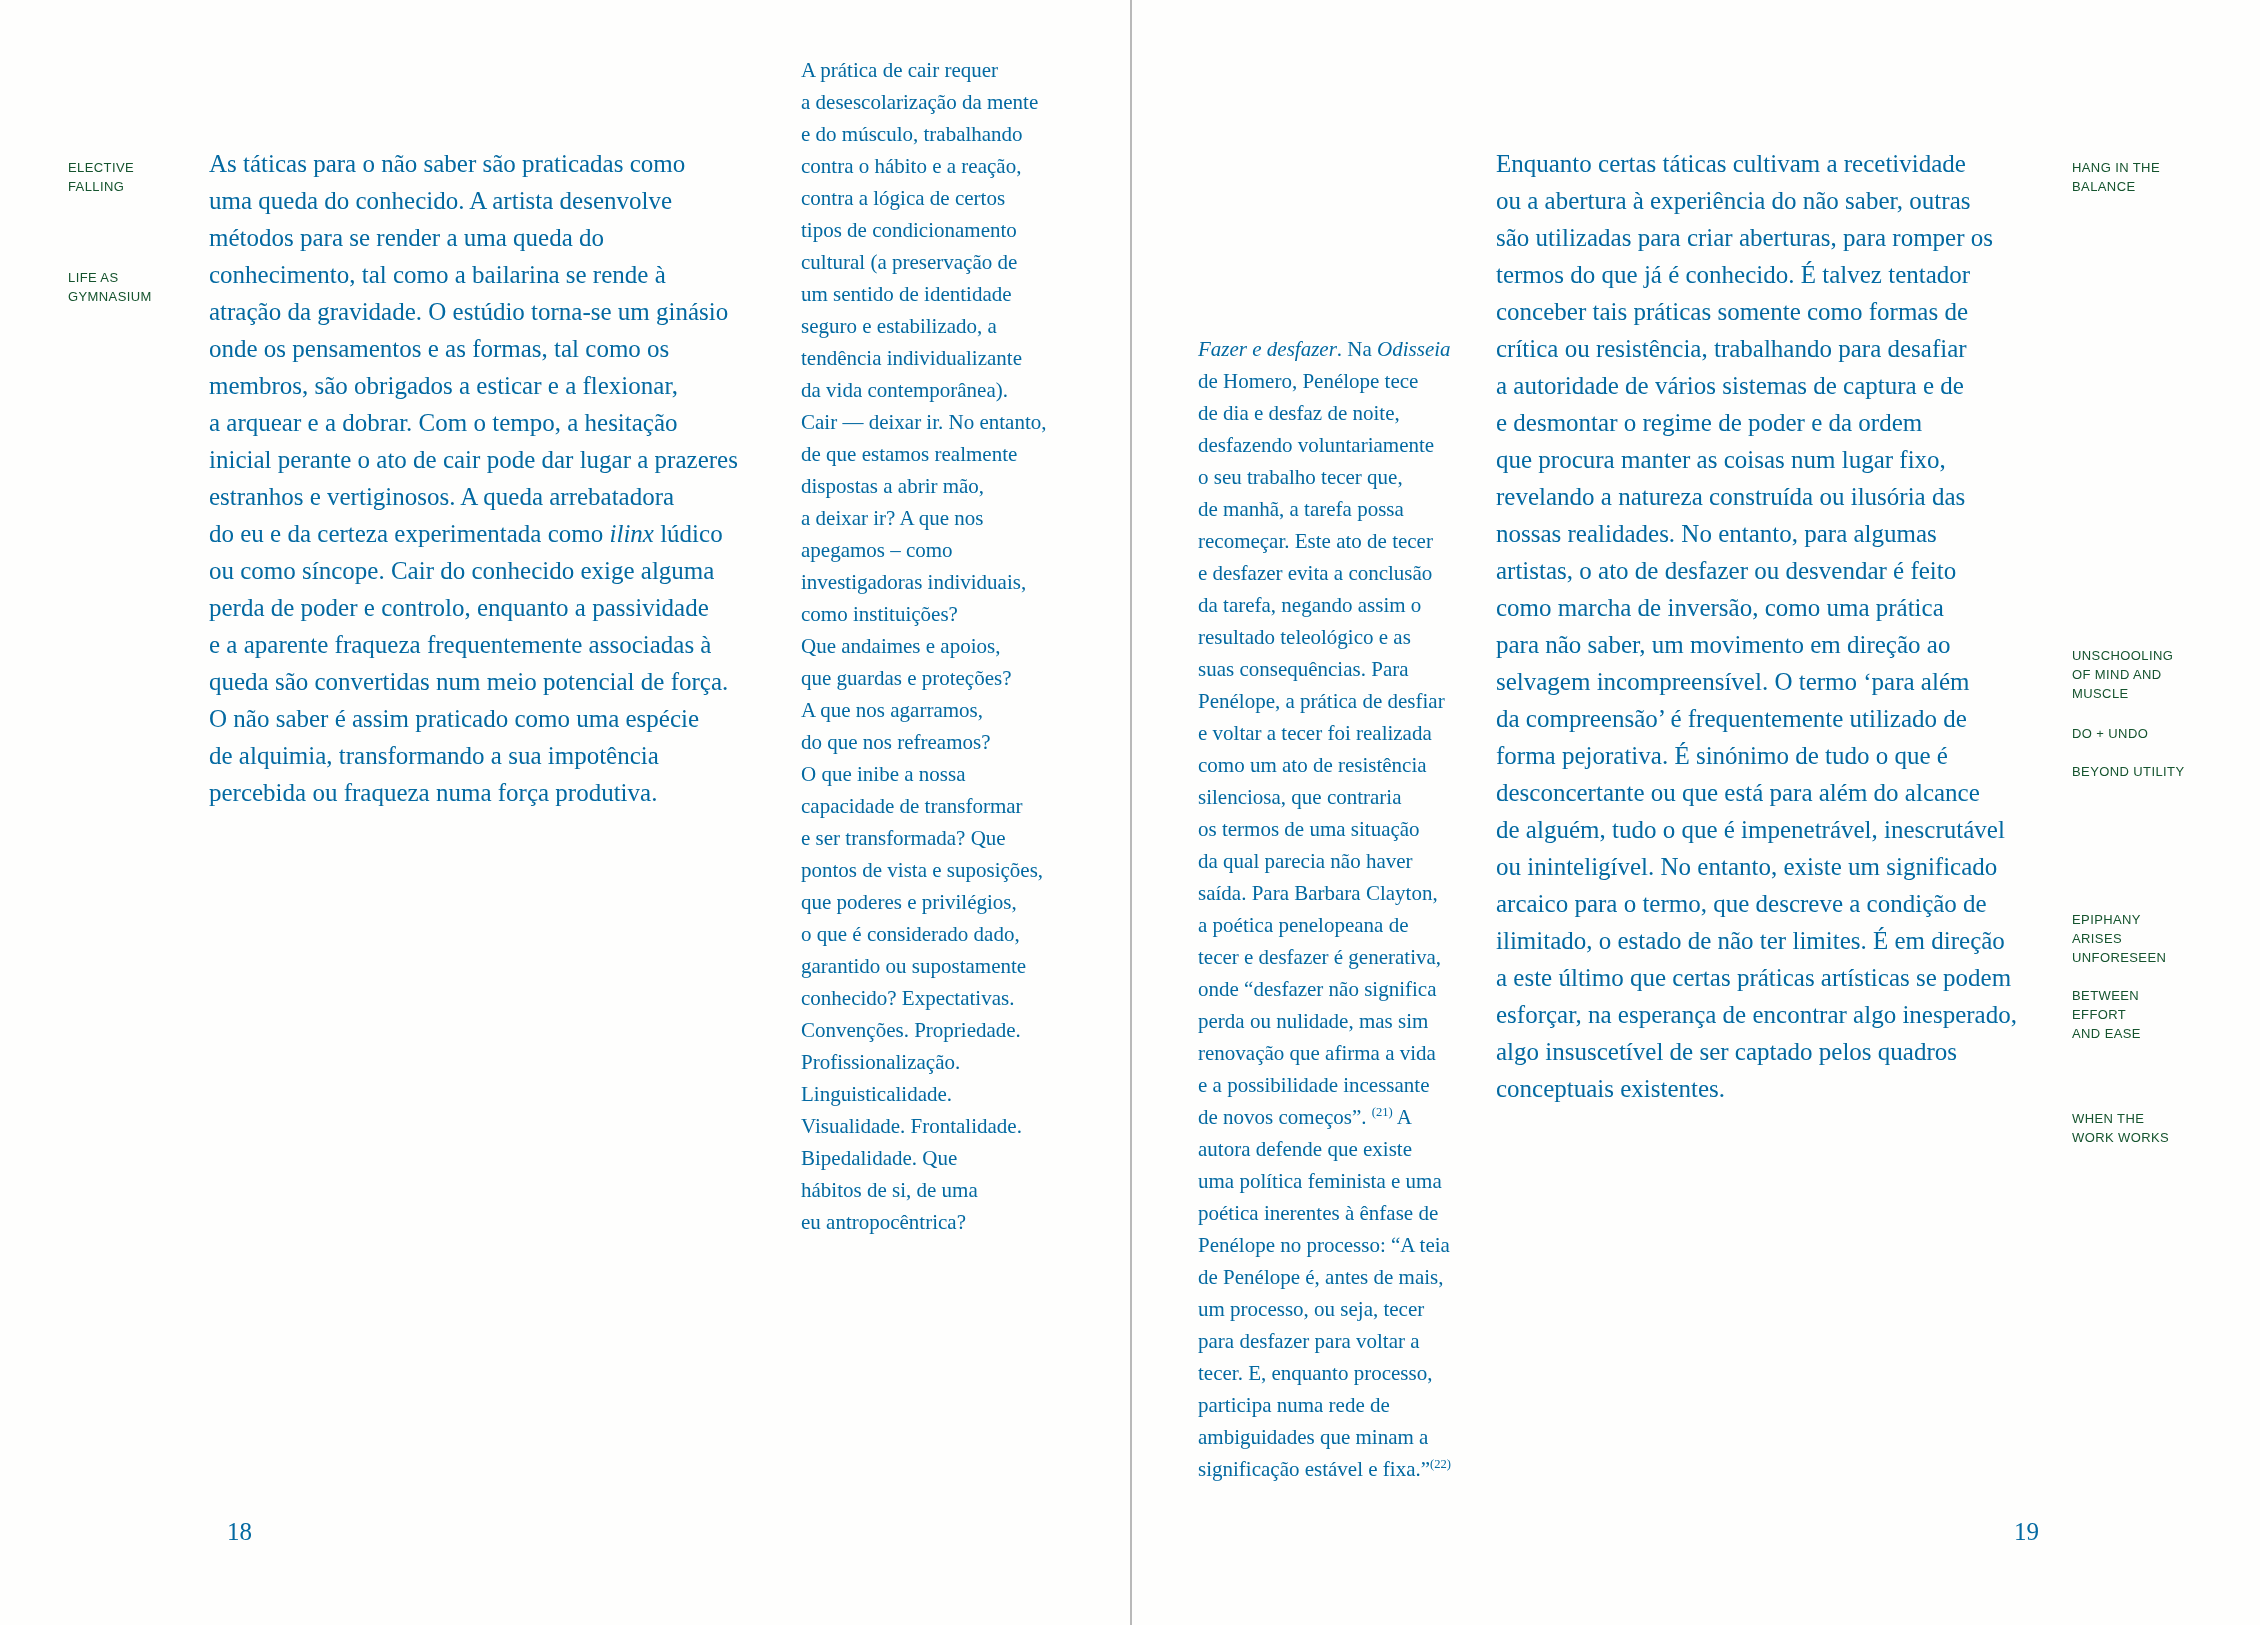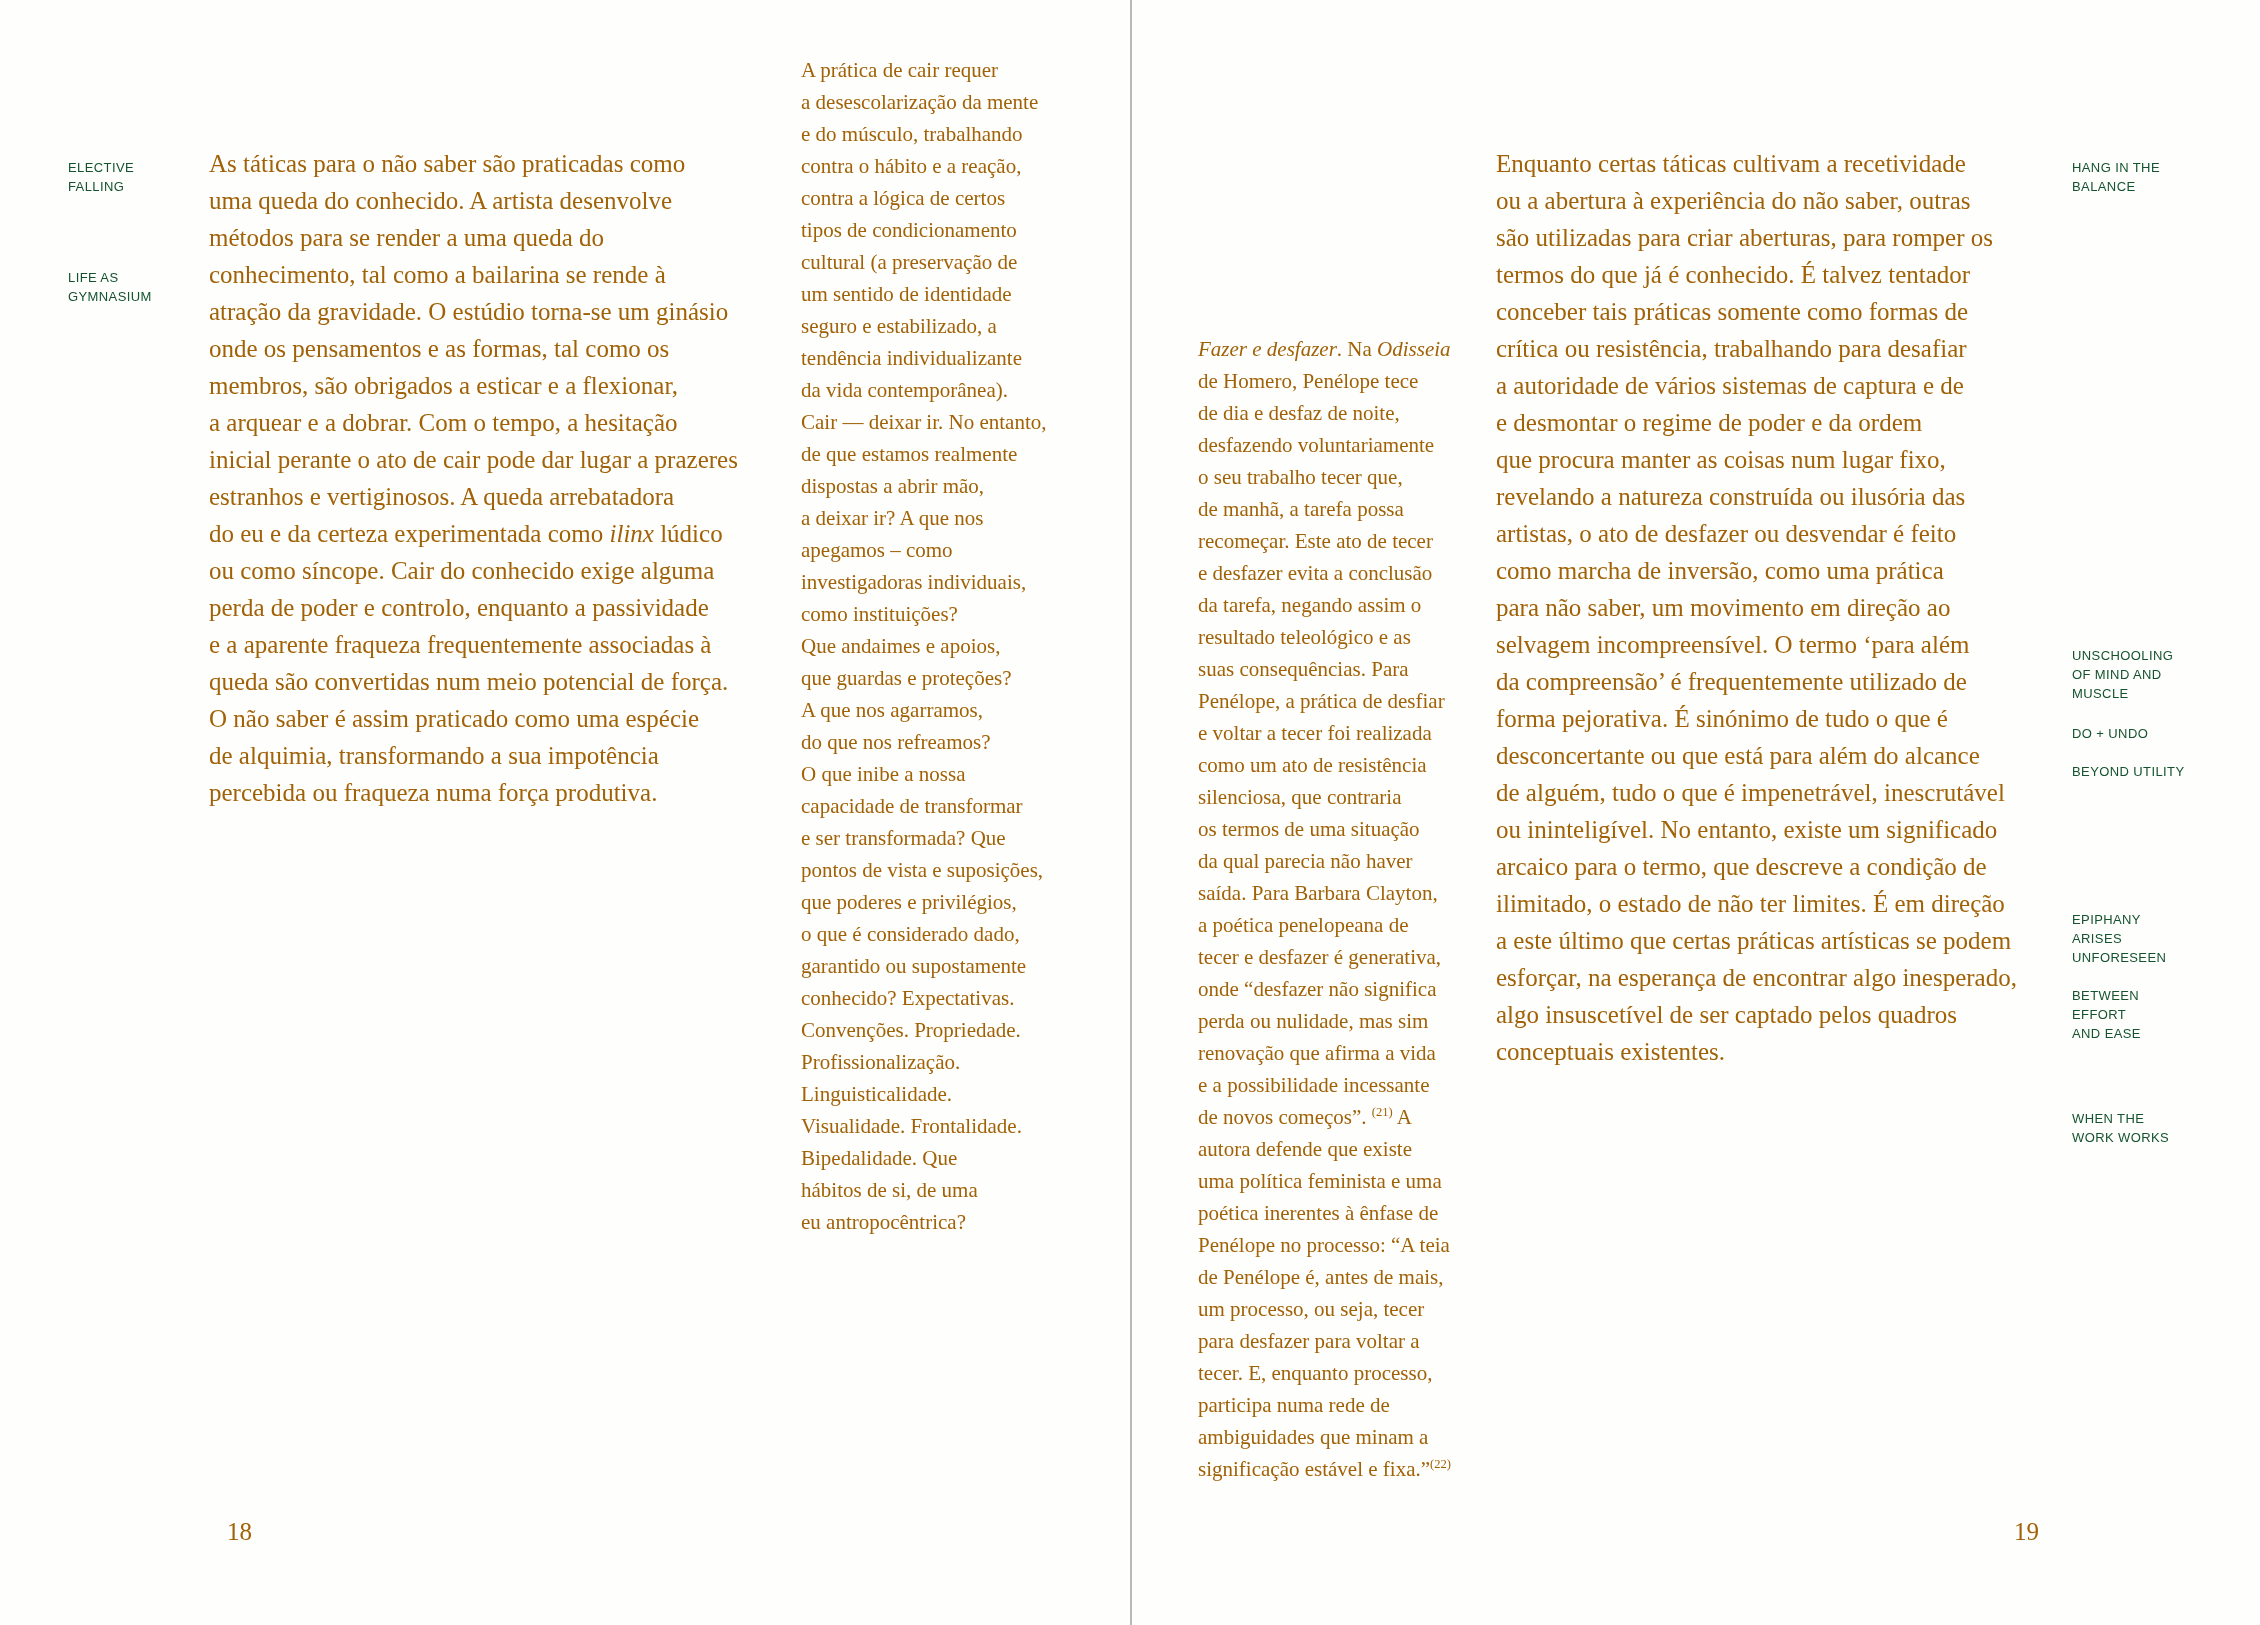--- a/index.html
+++ b/index.html
@@ -20,21 +20,21 @@
   .divider {
     position: absolute;
     left: 1130px;
     top: 0;
     width: 1.9px;
     height: 1625px;
     background: #b9b9b9;
   }
   .serif {
     font-family: "Liberation Serif", "DejaVu Serif", serif;
-    color: #a16207;
+    color: #0369a1;
   }
   .labels {
     font-family: "Liberation Sans", "DejaVu Sans", sans-serif;
     font-size: 13px;
     line-height: 19px;
     letter-spacing: 0.4px;
     color: #14532d;
   }
   .abs { position: absolute; }
   .main-col {
@@ -183,20 +183,21 @@
         <div class="line"><span>Enquanto certas táticas cultivam a recetividade</span></div>
         <div class="line"><span>ou a abertura à experiência do não saber, outras</span></div>
         <div class="line"><span>são utilizadas para criar aberturas, para romper os</span></div>
         <div class="line"><span>termos do que já é conhecido. É talvez tentador</span></div>
         <div class="line"><span>conceber tais práticas somente como formas de</span></div>
         <div class="line"><span>crítica ou resistência, trabalhando para desafiar</span></div>
         <div class="line"><span>a autoridade de vários sistemas de captura e de</span></div>
         <div class="line"><span>e desmontar o regime de poder e da ordem</span></div>
         <div class="line"><span>que procura manter as coisas num lugar fixo,</span></div>
         <div class="line"><span>revelando a natureza construída ou ilusória das</span></div>
+        <div class="line"><span>nossas realidades. No entanto, para algumas</span></div>
         <div class="line"><span>artistas, o ato de desfazer ou desvendar é feito</span></div>
         <div class="line"><span>como marcha de inversão, como uma prática</span></div>
         <div class="line"><span>para não saber, um movimento em direção ao</span></div>
         <div class="line"><span>selvagem incompreensível. O termo ‘para além</span></div>
         <div class="line"><span>da compreensão’ é frequentemente utilizado de</span></div>
         <div class="line"><span>forma pejorativa. É sinónimo de tudo o que é</span></div>
         <div class="line"><span>desconcertante ou que está para além do alcance</span></div>
         <div class="line"><span>de alguém, tudo o que é impenetrável, inescrutável</span></div>
         <div class="line"><span>ou ininteligível. No entanto, existe um significado</span></div>
         <div class="line"><span>arcaico para o termo, que descreve a condição de</span></div>

